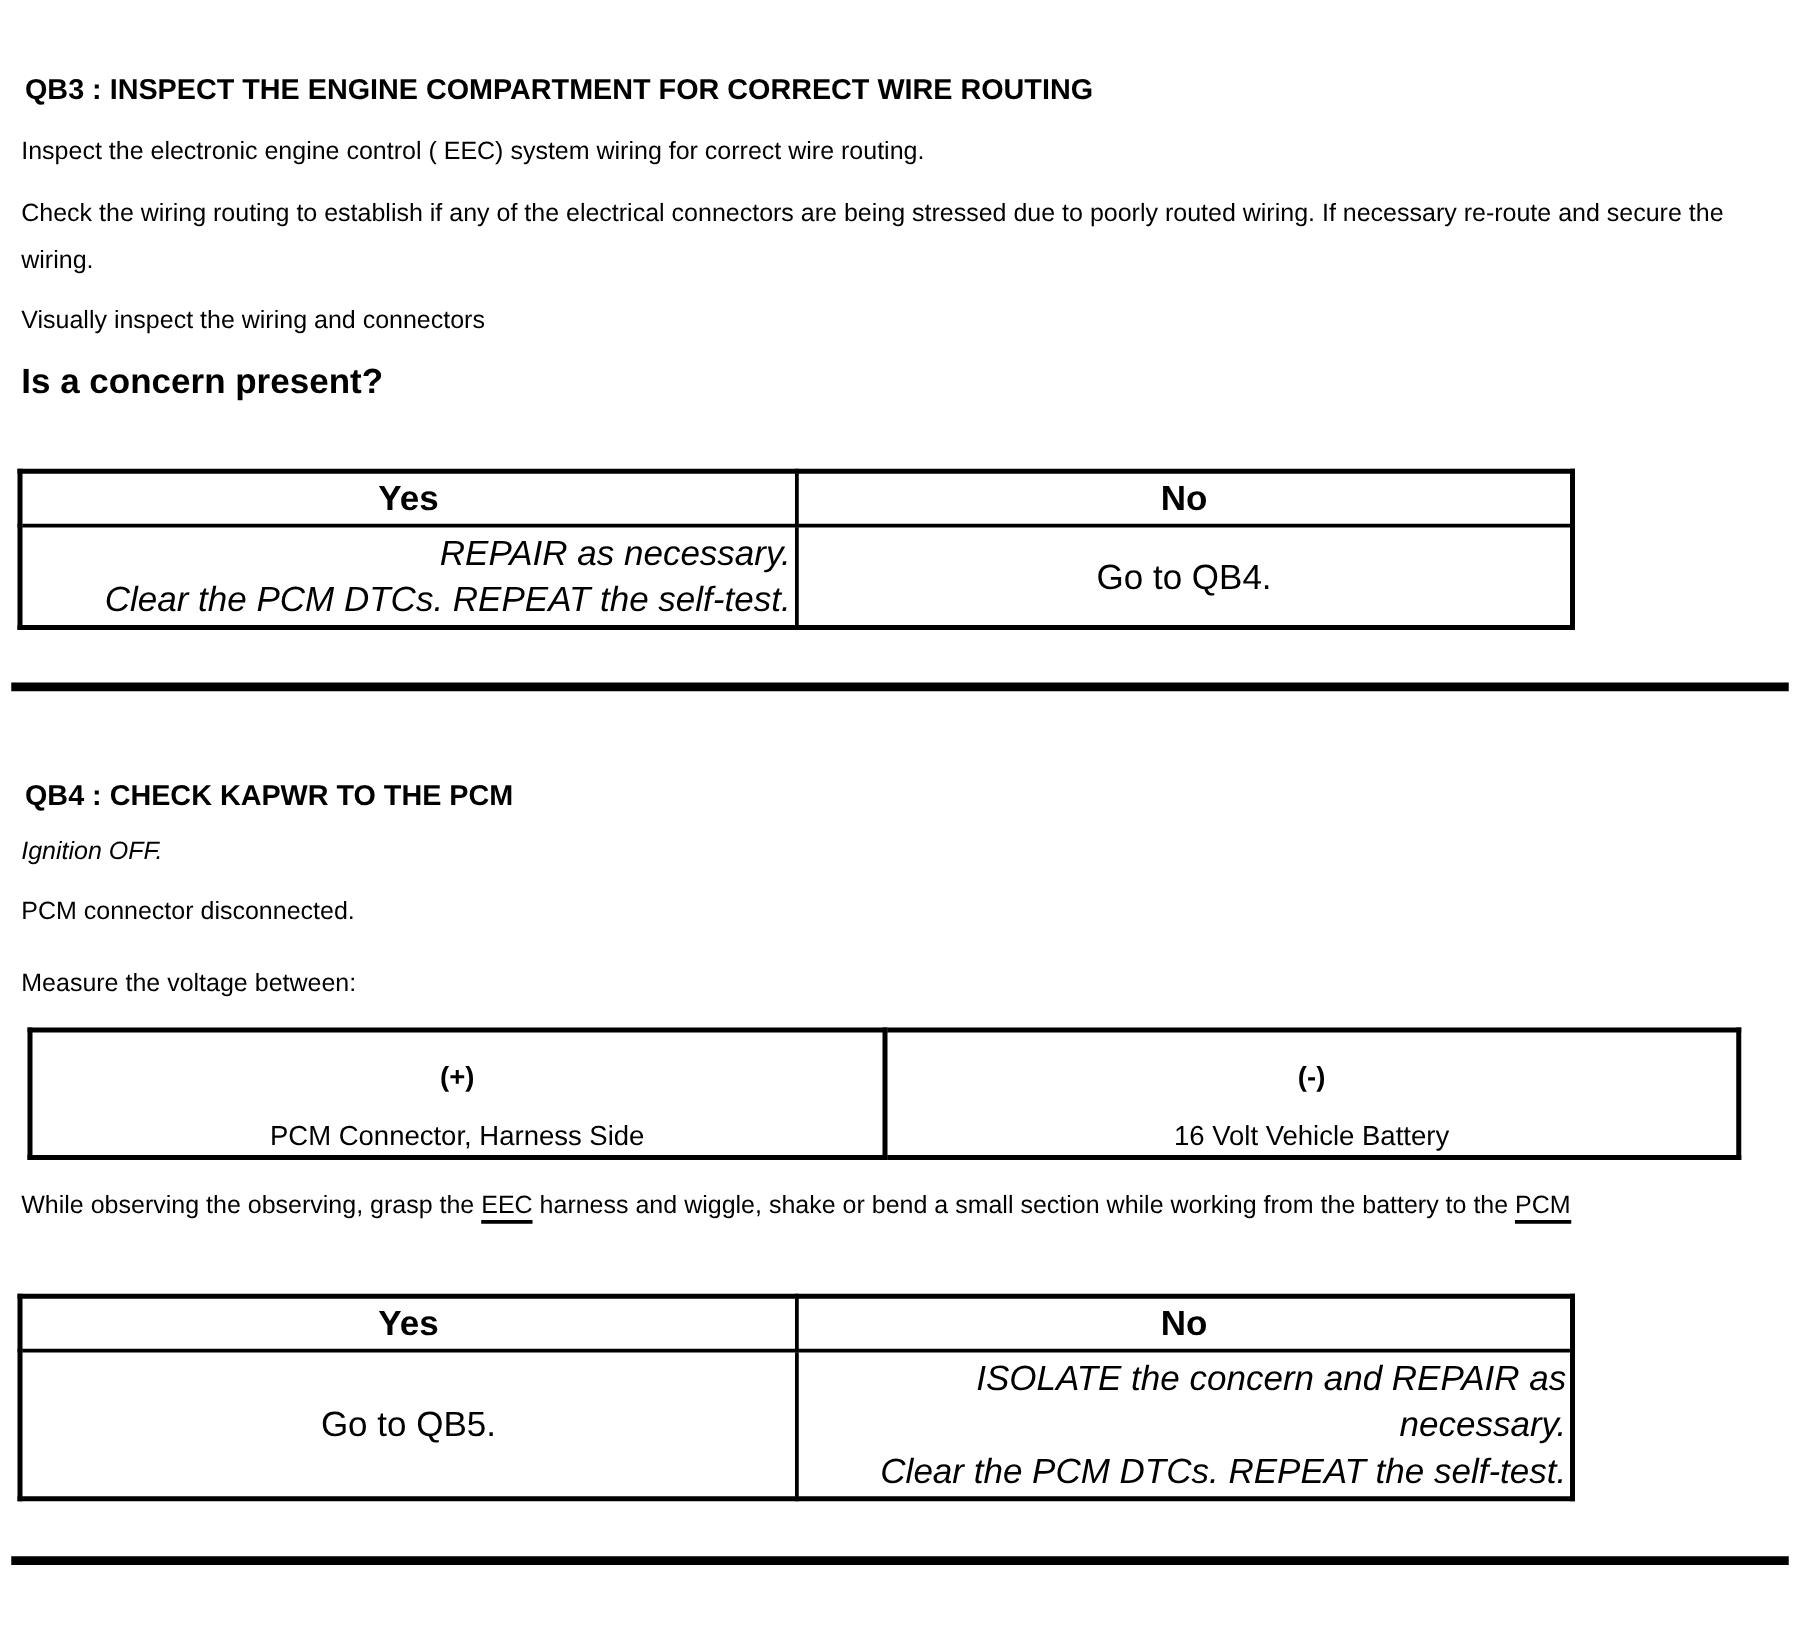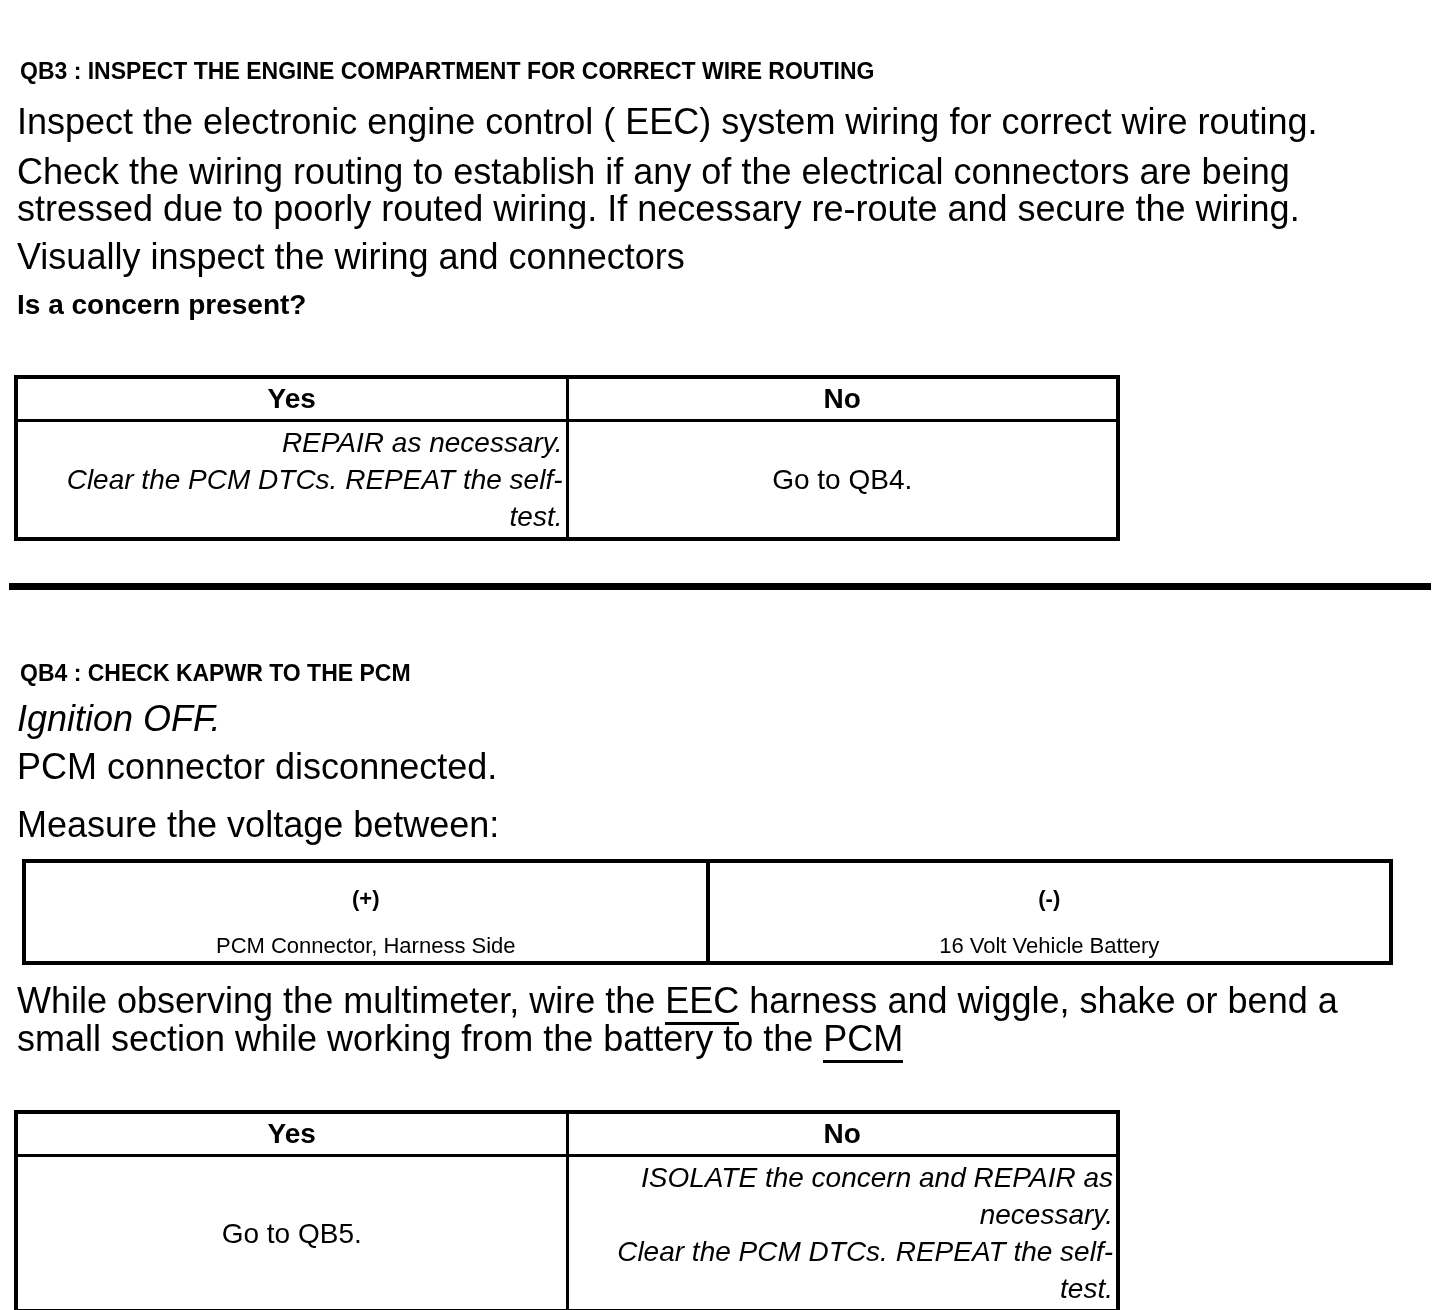--- a/index.html
+++ b/index.html
@@ -17,21 +17,21 @@
     padding-bottom: 18px;
     overflow: hidden;
   }
   .proc-heading {
     font-size: 23px;
     line-height: 27px;
     font-weight: bold;
     margin: 0 0 0 20px;
   }
   .body-text {
-    font-size: 36px;
+    font-size: 20px;
     line-height: 37px;
     margin: 13px 0 0 17px;
     width: 1402px;
   }
   .body-text.first { margin-top: 18px; }
   .body-text.tight { margin-top: 11px; }
   .body-text.step { margin-top: 11px; }
   .body-text.step-first { margin-top: 13px; font-style: italic; }
   .body-text.step-gap { margin-top: 21px; }
   .body-text.after-table { margin-top: 17px; line-height: 38px; }
@@ -40,21 +40,21 @@
     line-height: 37px;
     font-weight: bold;
     margin: 11px 0 0 17px;
   }
   .question.q2 { margin-top: 10px; }
 
   
   .decision-table {
     border-collapse: collapse;
     table-layout: fixed;
-    width: 1106px;
+    width: 1246px;
     margin: 52px 0 0 14px;
     border: 4px solid #000;
   }
   .decision-table th, .decision-table td {
     border: 3px solid #000;
   }
   .decision-table th {
     font-size: 28px;
     line-height: 34px;
     font-weight: bold;
@@ -170,21 +170,21 @@
             <div>PCM Connector, Harness Side</div>
           </td>
           <td>
             <div class="m-symbol">(-)</div>
             <div>16 Volt Vehicle Battery</div>
           </td>
         </tr>
       </tbody>
     </table>
 
-    <p class="body-text after-table"><span>While observing the multimeter, wire the </span><span class="inline-link">EEC</span><span> harness and wiggle, shake or bend a small section while working from the battery to the </span><span class="inline-link">PCM</span></p>
+    <p class="body-text after-table"><span>While observing the observing, grasp the </span><span class="inline-link">EEC</span><span> harness and wiggle, shake or bend a small section while working from the battery to the </span><span class="inline-link">PCM</span></p>
 
 
     <table class="decision-table">
       <colgroup>
           <col style="width:50%">
           <col style="width:50%">
         </colgroup>
       <thead>
         <tr>
           <th>Yes</th>

